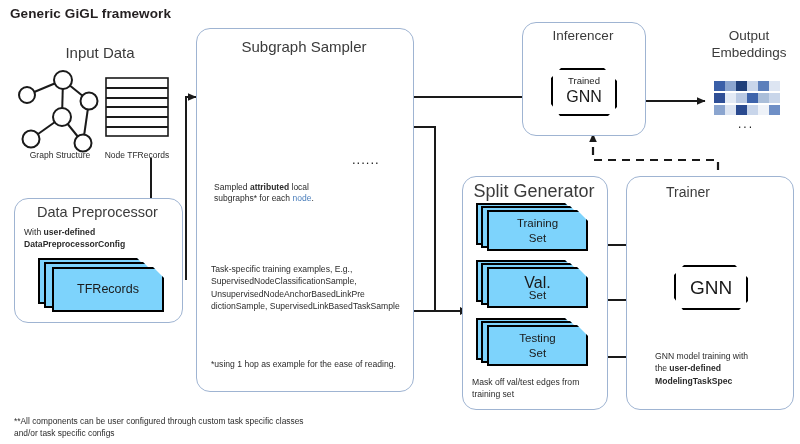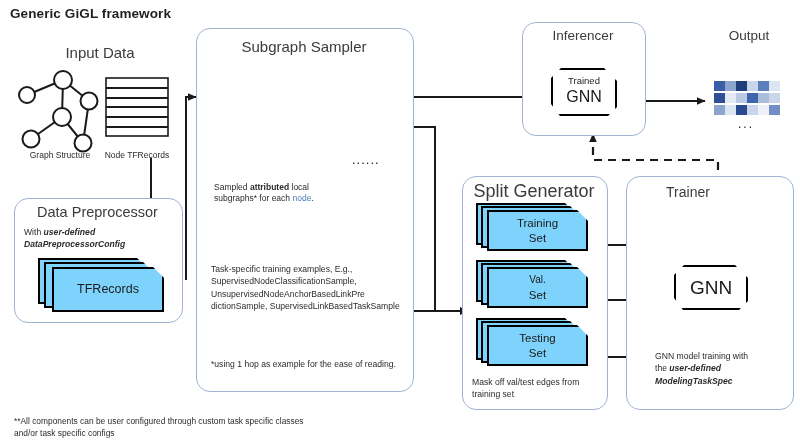--- a/index.html
+++ b/index.html
@@ -21,21 +21,21 @@
   .emb-cell{width:11px;height:10px;}
   svg{position:absolute;left:0;top:0;overflow:visible;}
   .nd{fill:#ffffff;stroke:#1a1a1a;stroke-width:2;}
   .nd-b{fill:#89a7d8;stroke:#1a1a1a;stroke-width:2;}
   .ed{stroke:#1a1a1a;stroke-width:2;fill:none;}
   .gnn-shape{position:absolute;background:#fff;border:2.6px solid #000;
      box-sizing:border-box;
      clip-path:polygon(10px 0, calc(100% - 13px) 0, 100% 13px, 100% calc(100% - 9px),
                calc(100% - 9px) 100%, 9px 100%, 0 calc(100% - 12px), 0 10px);}
   b,.bld{font-weight:bold;}
-  i,.ital{font-style:italic;}
+  i,.ital{}
   .blue-word{color:#4a7ebb;}
 </style>
 </head>
 <body>
 
 <div class="abs ttl" style="left:10px;top:6px;">Generic GiGL framework</div>
 
 <svg width="800" height="444">
   <defs>
     <marker id="ah" markerWidth="9" markerHeight="9" refX="8" refY="4.5" orient="auto" markerUnits="userSpaceOnUse">
@@ -164,21 +164,21 @@
   <div class="doc doc-clip" style="left:11px;top:7px;width:101px;height:41px;">
     <div class="doc-txt" style="top:5px;font-size:11.5px;">Training</div>
     <div class="doc-txt" style="top:20px;font-size:11.5px;">Set</div>
   </div>
 </div>
 
 <div class="abs" style="left:476px;top:260px;width:120px;height:52px;">
   <div class="doc doc-clip" style="left:0;top:0;width:100px;height:42px;"></div>
   <div class="doc doc-clip" style="left:5px;top:3px;width:100px;height:42px;"></div>
   <div class="doc doc-clip" style="left:11px;top:7px;width:101px;height:41px;">
-    <div class="doc-txt" style="top:5px;font-size:10px;">Val.</div>
+    <div class="doc-txt" style="top:5px;font-size:16px;">Val.</div>
     <div class="doc-txt" style="top:20px;font-size:11.5px;">Set</div>
   </div>
 </div>
 
 <div class="abs" style="left:476px;top:318px;width:120px;height:52px;">
   <div class="doc doc-clip" style="left:0;top:0;width:100px;height:42px;"></div>
   <div class="doc doc-clip" style="left:5px;top:3px;width:100px;height:42px;"></div>
   <div class="doc doc-clip" style="left:11px;top:7px;width:101px;height:41px;">
     <div class="doc-txt" style="top:5px;font-size:11.5px;">Testing</div>
     <div class="doc-txt" style="top:20px;font-size:11.5px;">Set</div>
@@ -200,20 +200,21 @@
 
 <div class="abs rbox" style="left:522px;top:22px;width:122px;height:112px;"></div>
 <div class="abs boxlabel" style="left:524px;top:28px;width:118px;font-size:13.5px;">Inferencer</div>
 <div class="gnn-shape" style="left:551px;top:68px;width:66px;height:48px;">
   <div class="doc-txt" style="top:6px;font-size:9.5px;">Trained</div>
   <div class="doc-txt" style="top:18px;font-size:16px;">GNN</div>
 </div>
 
 <div class="abs sectionlabel" style="left:700px;top:28px;width:98px;line-height:1.25;font-size:13.5px;">
   <div>Output</div>
+  <div>Embeddings</div>
 </div>
 <div class="abs" id="emb-grid" style="left:714px;top:81px;">
     <div class="emb-row" style="top: 0px; left: 0px;">
       <div class="emb-cell" style="background: rgb(58, 95, 168);"></div>
       <div class="emb-cell" style="background: rgb(139, 165, 207);"></div>
       <div class="emb-cell" style="background: rgb(31, 63, 122);"></div>
       <div class="emb-cell" style="background: rgb(200, 213, 234);"></div>
       <div class="emb-cell" style="background: rgb(92, 127, 187);"></div>
       <div class="emb-cell" style="background: rgb(221, 229, 242);"></div>
     </div>

